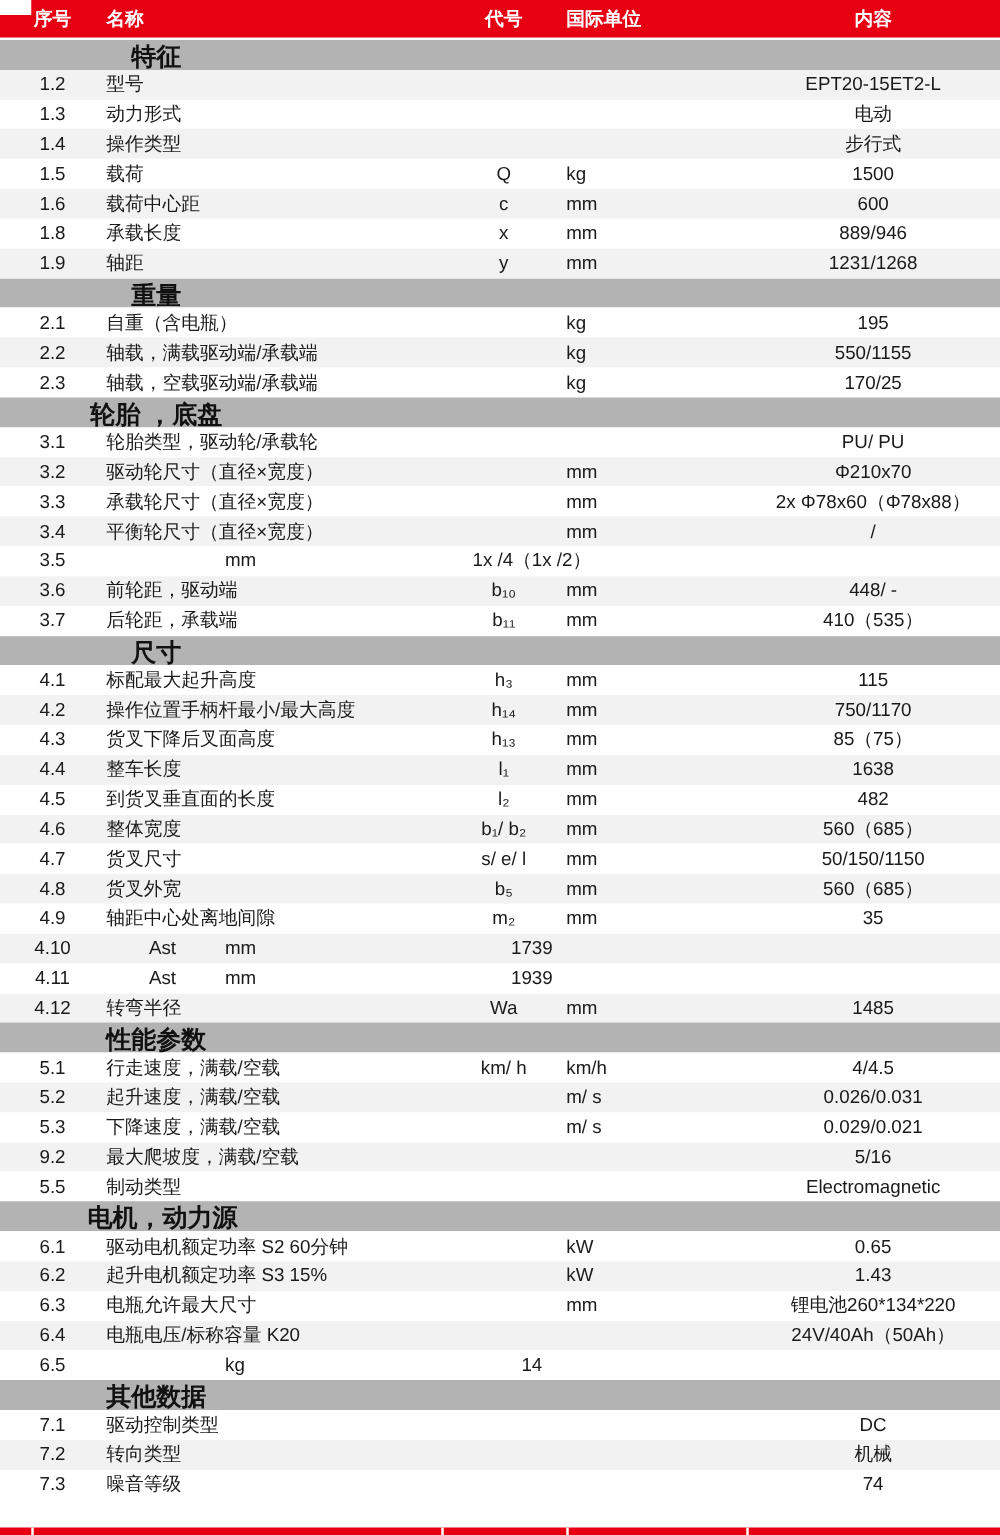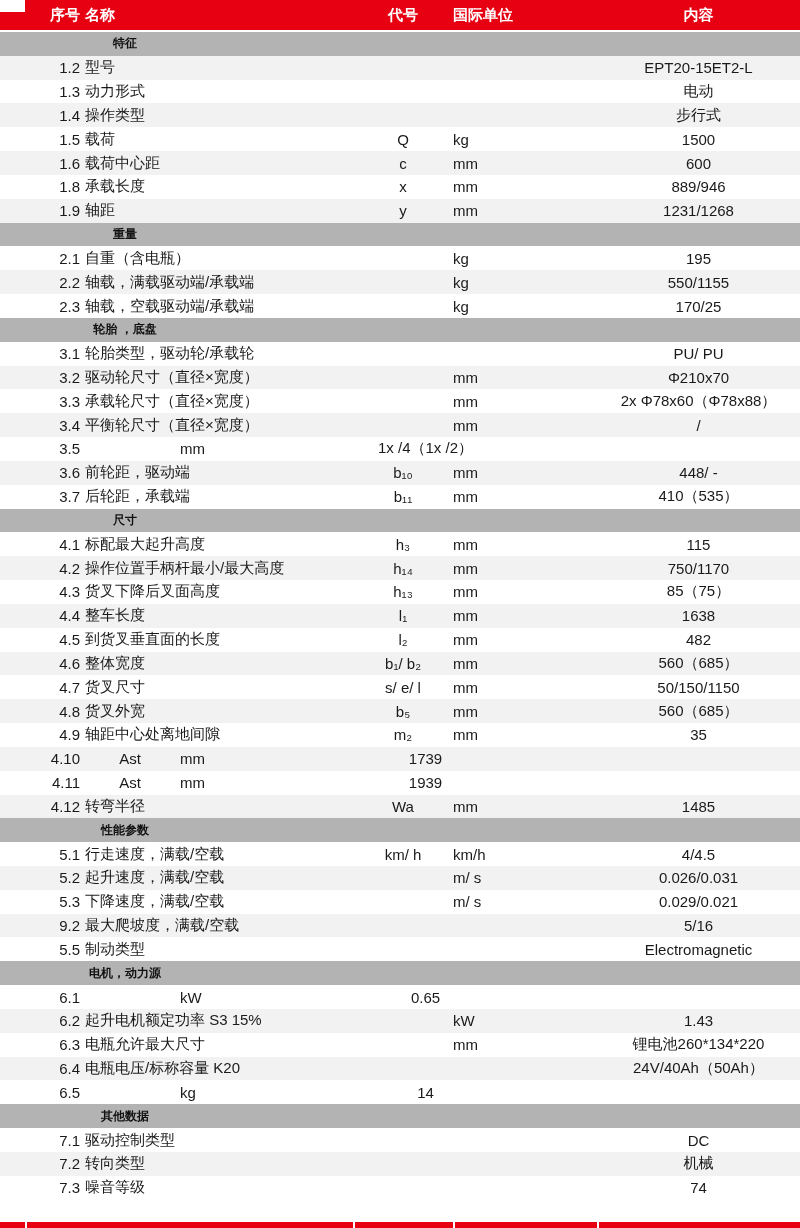--- a/index.html
+++ b/index.html
@@ -12,29 +12,29 @@
   body{font-family:"Liberation Sans","DejaVu Sans",sans-serif;color:var(--text);}
   .page{position:relative;width:800px;height:1228px;background:#fff;overflow:hidden;}
 
   
   .thead{position:relative;height:30px;background:var(--accent);display:flex;align-items:center;
          color:#fff;font-weight:bold;font-size:15px;margin-bottom:2px;}
   .corner-notch{position:absolute;left:0;top:0;width:25px;height:12px;background:#fff;}
 
   
   .cell{box-sizing:border-box;overflow:hidden;white-space:nowrap;}
-  .c-no{width:80px;text-align:right;padding-left:4px;}
+  .c-no{width:80px;text-align:center;padding-left:4px;}
   .c-name{width:273px;padding-left:5px;text-align:left;}
   .c-code{width:100px;text-align:center;}
   .c-unit{width:144px;text-align:left;}
   .c-value{width:203px;text-align:center;}
 
   
-  .section-row{height:23.84px;background:var(--section-bg);display:flex;align-items:center;
-               font-weight:bold;font-size:12px;color:#111;}
+  .section-row{height:23.84px;background:var(--section-bg);display:flex;
+               font-weight:bold;font-size:20px;color:#111;}
   .section-title{display:inline-block;margin-left:70px;width:110px;text-align:center;white-space:nowrap;}
 
   
   .row{height:23.84px;display:flex;align-items:center;font-size:15px;background:#fff;}
   .row.alt{background:var(--alt-bg);}
 
   
   .bottom-bar{position:absolute;left:0;bottom:0;width:800px;height:6px;background:var(--accent);}
   .notch{position:absolute;top:0;width:2px;height:6px;background:#fff;}
   .n1{left:25px;} .n2{left:353px;} .n3{left:453px;} .n4{left:597px;}
@@ -302,20 +302,21 @@
         <div class="cell c-name">制动类型</div>
         <div class="cell c-code"></div>
         <div class="cell c-unit"></div>
         <div class="cell c-value">Electromagnetic</div>
       </div>
       <div class="section-row">
         <span class="section-title">电机，动力源</span>
       </div>
       <div class="row">
         <div class="cell c-no">6.1</div>
+        <div class="cell c-name">驱动电机额定功率 S2 60分钟</div>
         <div class="cell c-code"></div>
         <div class="cell c-unit">kW</div>
         <div class="cell c-value">0.65</div>
       </div>
       <div class="row alt">
         <div class="cell c-no">6.2</div>
         <div class="cell c-name">起升电机额定功率 S3 15%</div>
         <div class="cell c-code"></div>
         <div class="cell c-unit">kW</div>
         <div class="cell c-value">1.43</div>

